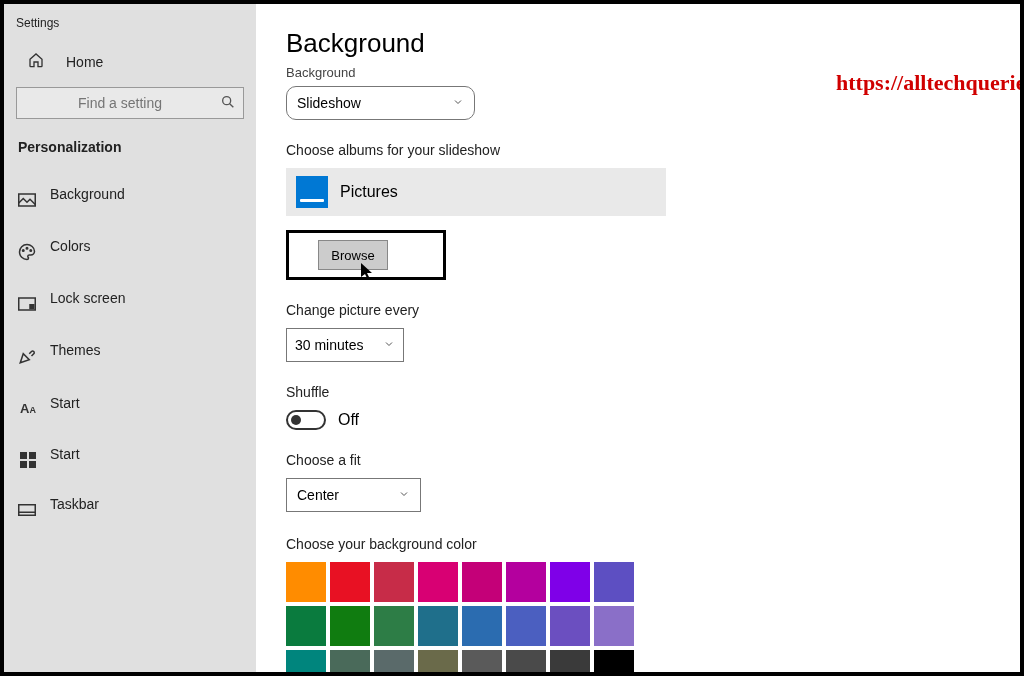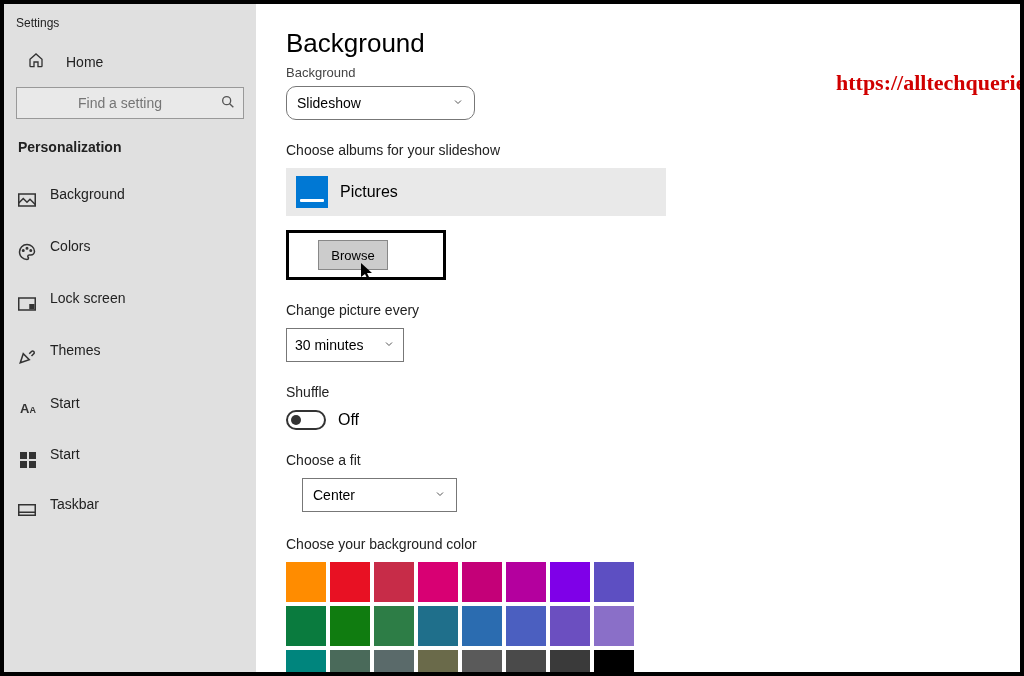--- a/index.html
+++ b/index.html
@@ -15,21 +15,21 @@
 .nav-item { display: flex; align-items: center; gap: 14px; padding: 12px 14px; font-size: 14px; color: #222; cursor: pointer; }
 .nav-item .ic { width: 18px; display: flex; justify-content: flex-end; margin-top: 12px; }
 .main { flex: 1; padding: 24px 30px 0 30px; position: relative; overflow: hidden; }
 .page-title { font-size: 26px; font-weight: 400; margin-bottom: 6px; }
 .watermark { position: absolute; top: 66px; left: 580px; color: #d00000; font-family: Georgia, "Times New Roman", serif; font-weight: 700; font-size: 22px; }
 .field-label { font-size: 13px; color: #444; margin-top: 6px; margin-bottom: 6px; }
 .section-label { font-size: 14px; color: #222; margin-top: 22px; margin-bottom: 10px; }
 .select-box { display: inline-flex; align-items: center; justify-content: space-between; border: 1px solid #777; height: 34px; padding: 0 10px; font-size: 14px; background: #fff; cursor: pointer; }
 .select-wide { width: 189px; border-radius: 10px; }
 .select-narrow { width: 118px; padding: 0 8px; }
-.select-mid { width: 155px; margin-left: 16px; }
+.select-mid { width: 135px; }
 .album-box { width: 380px; height: 48px; background: #e9e9e9; display: flex; align-items: center; gap: 12px; padding: 0 10px; margin-bottom: 14px; cursor: pointer; }
 .album-thumb { width: 32px; height: 32px; background: #0078d4; position: relative; }
 .album-thumb::after { content: ""; position: absolute; bottom: 6px; left: 4px; width: 24px; height: 3px; background: #fff; border-radius: 1px; }
 .browse-area { position: relative; width: 160px; height: 50px; border: 3px solid #000000; display: flex; align-items: center; padding-left: 29px; }
 .browse-btn { height: 30px; width: 70px; background: #ccc; border: 1px solid #888; font-size: 13px; display: flex; align-items: center; justify-content: center; cursor: pointer; }
 .cursor-arrow { position: absolute; left: 72px; top: 30px; }
 .toggle-wrap { display: flex; align-items: center; gap: 12px; }
 .toggle { width: 40px; height: 20px; border: 2px solid #333; border-radius: 20px; position: relative; background: #fff; cursor: pointer; }
 .toggle::after { content: ""; width: 10px; height: 10px; background: #333; border-radius: 50%; position: absolute; left: 3px; top: 3px; }
 .color-grid { margin-top: 6px; }

